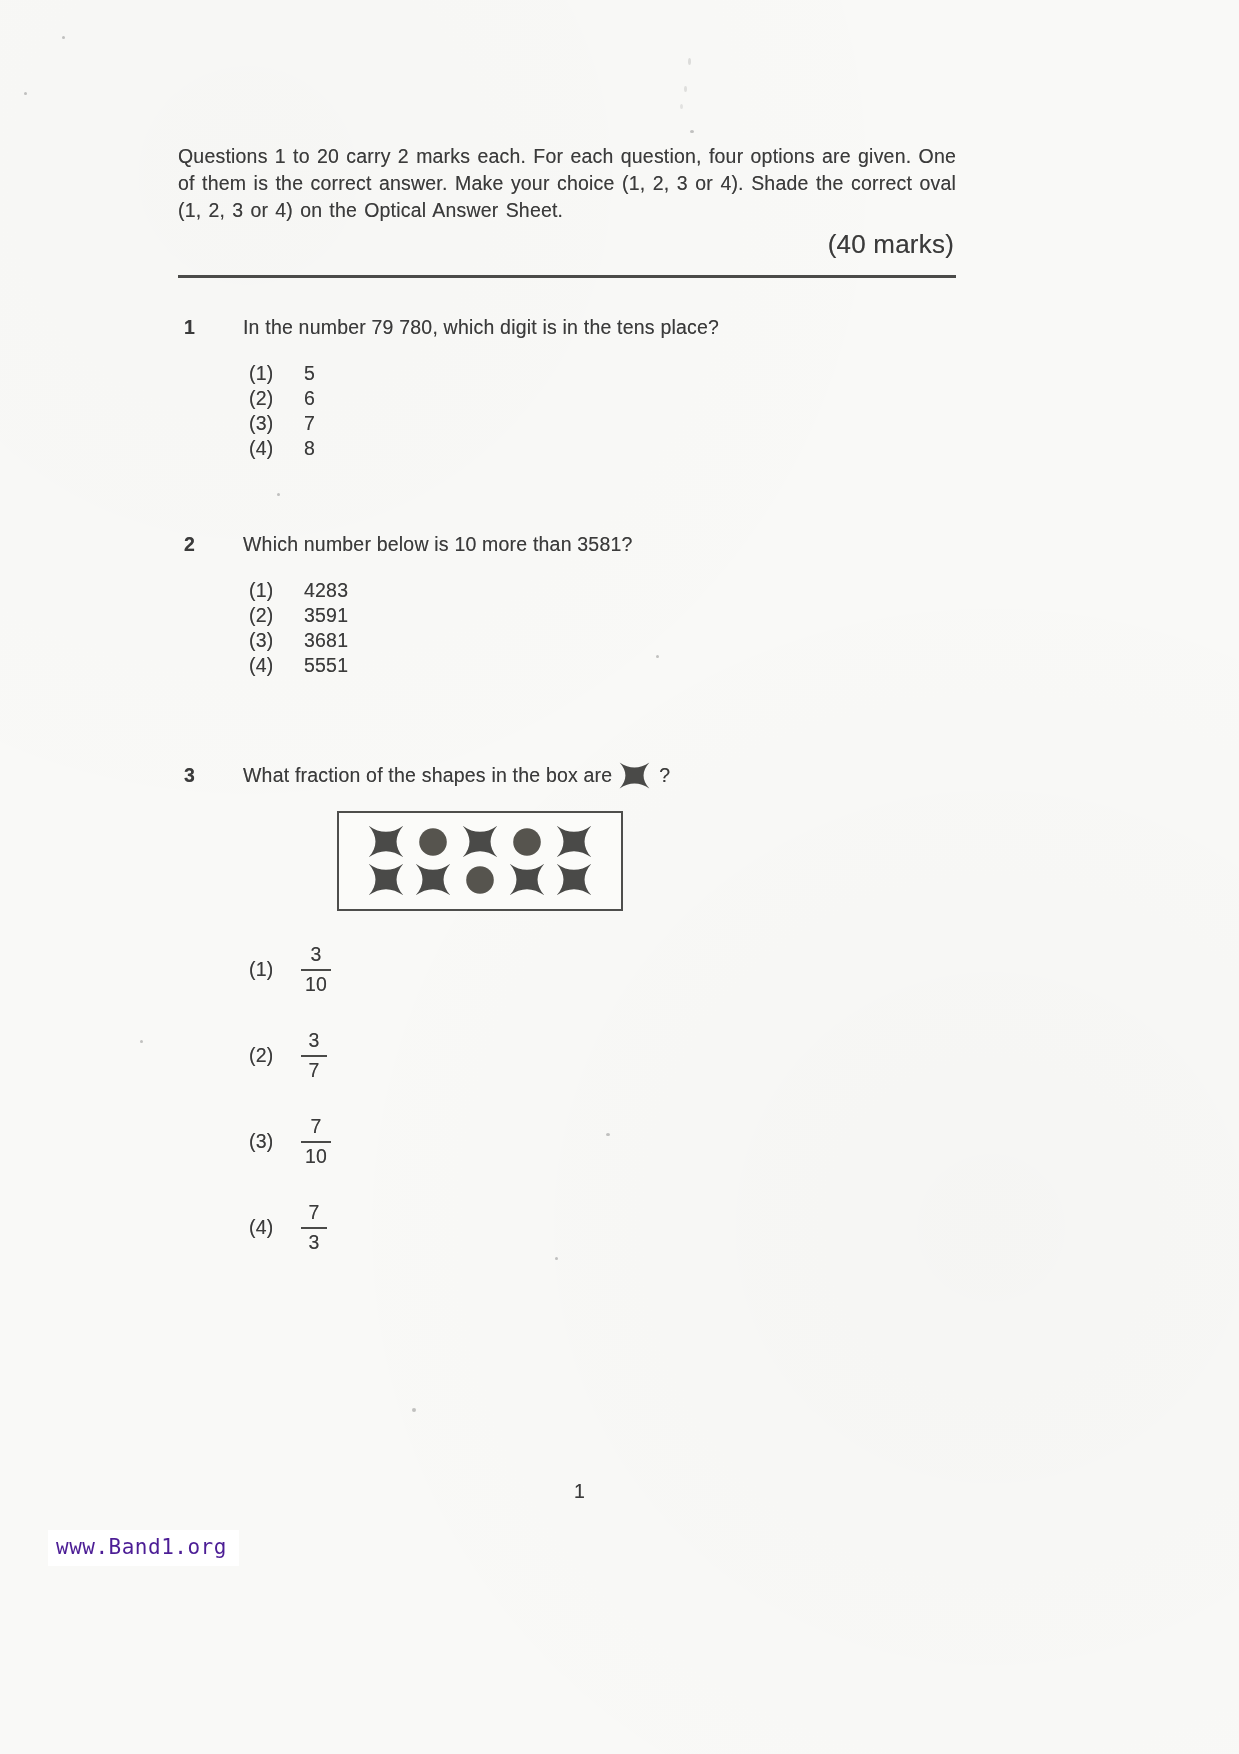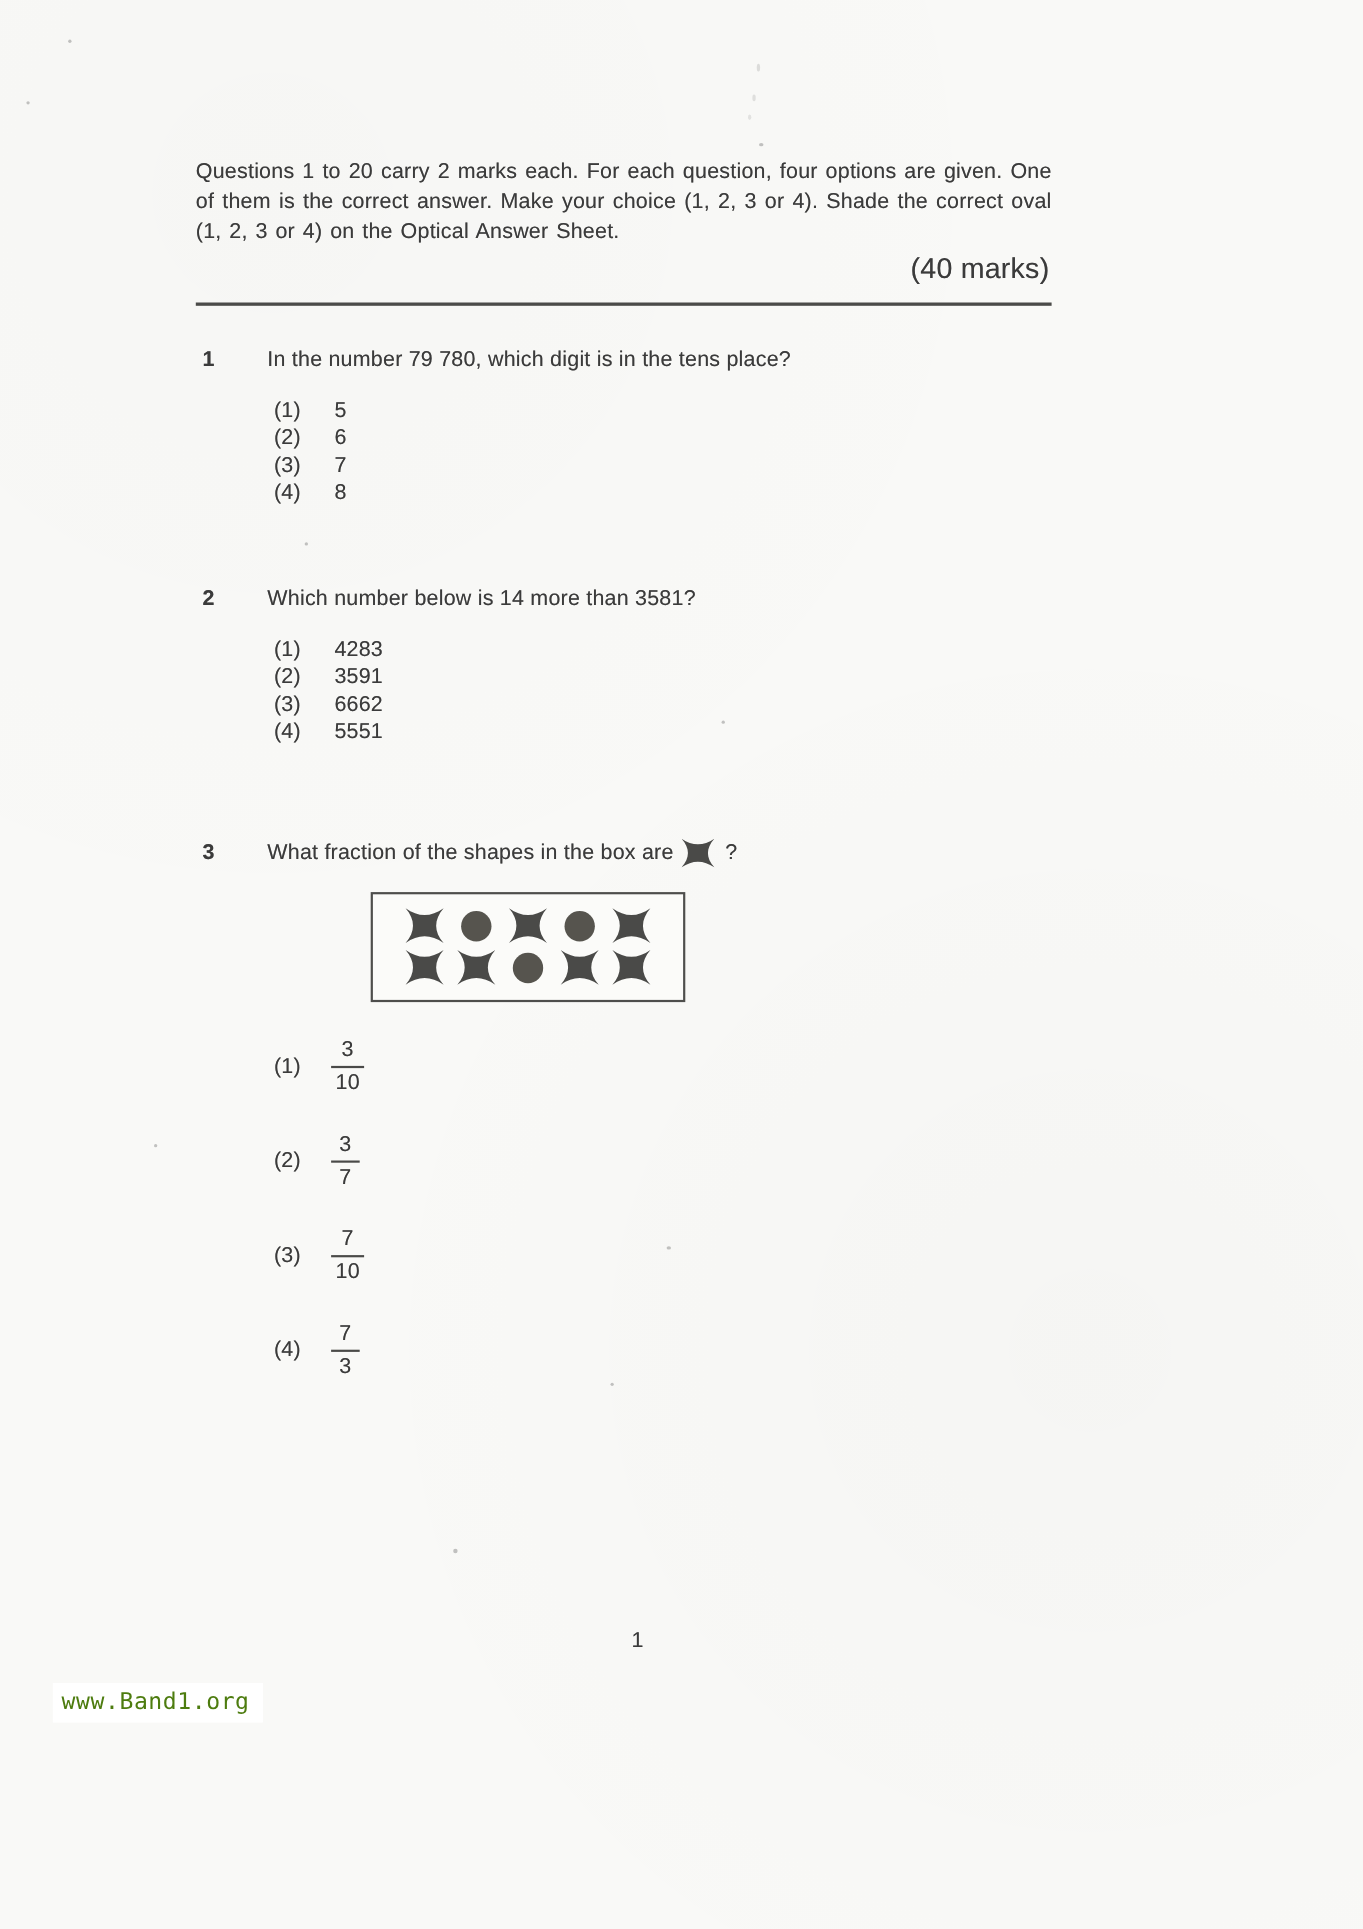--- a/index.html
+++ b/index.html
@@ -110,21 +110,21 @@
     font-size: 19.5px;
   }
   .watermark {
     position: absolute;
     left: 48px;
     top: 1530px;
     background: #ffffff;
     padding: 5px 12px 7px 8px;
     font-family: "DejaVu Sans Mono", monospace;
     font-size: 21px;
-    color: #4d7c0f;
+    color: #4c1d95;
     letter-spacing: 0.5px;
   }
 
   .speck {
     position: absolute;
     background: rgba(90,90,90,0.35);
     border-radius: 50%;
   }
 </style>
 </head>
@@ -172,34 +172,34 @@
         <div class="opt-row">
           <span class="opt-label">(4)</span>
           <span class="opt-value">8</span>
         </div>
       </div>
     </div>
 
     <div class="question q2">
       <div class="q-row">
         <span class="q-num">2</span>
-        <span class="q-text">Which number below is 14 more than 3581?</span>
+        <span class="q-text">Which number below is 10 more than 3581?</span>
       </div>
       <div class="options">
         <div class="opt-row">
           <span class="opt-label">(1)</span>
           <span class="opt-value">4283</span>
         </div>
         <div class="opt-row">
           <span class="opt-label">(2)</span>
           <span class="opt-value">3591</span>
         </div>
         <div class="opt-row">
           <span class="opt-label">(3)</span>
-          <span class="opt-value">6662</span>
+          <span class="opt-value">3681</span>
         </div>
         <div class="opt-row">
           <span class="opt-label">(4)</span>
           <span class="opt-value">5551</span>
         </div>
       </div>
     </div>
 
     <div class="question q3">
       <div class="q-row">

